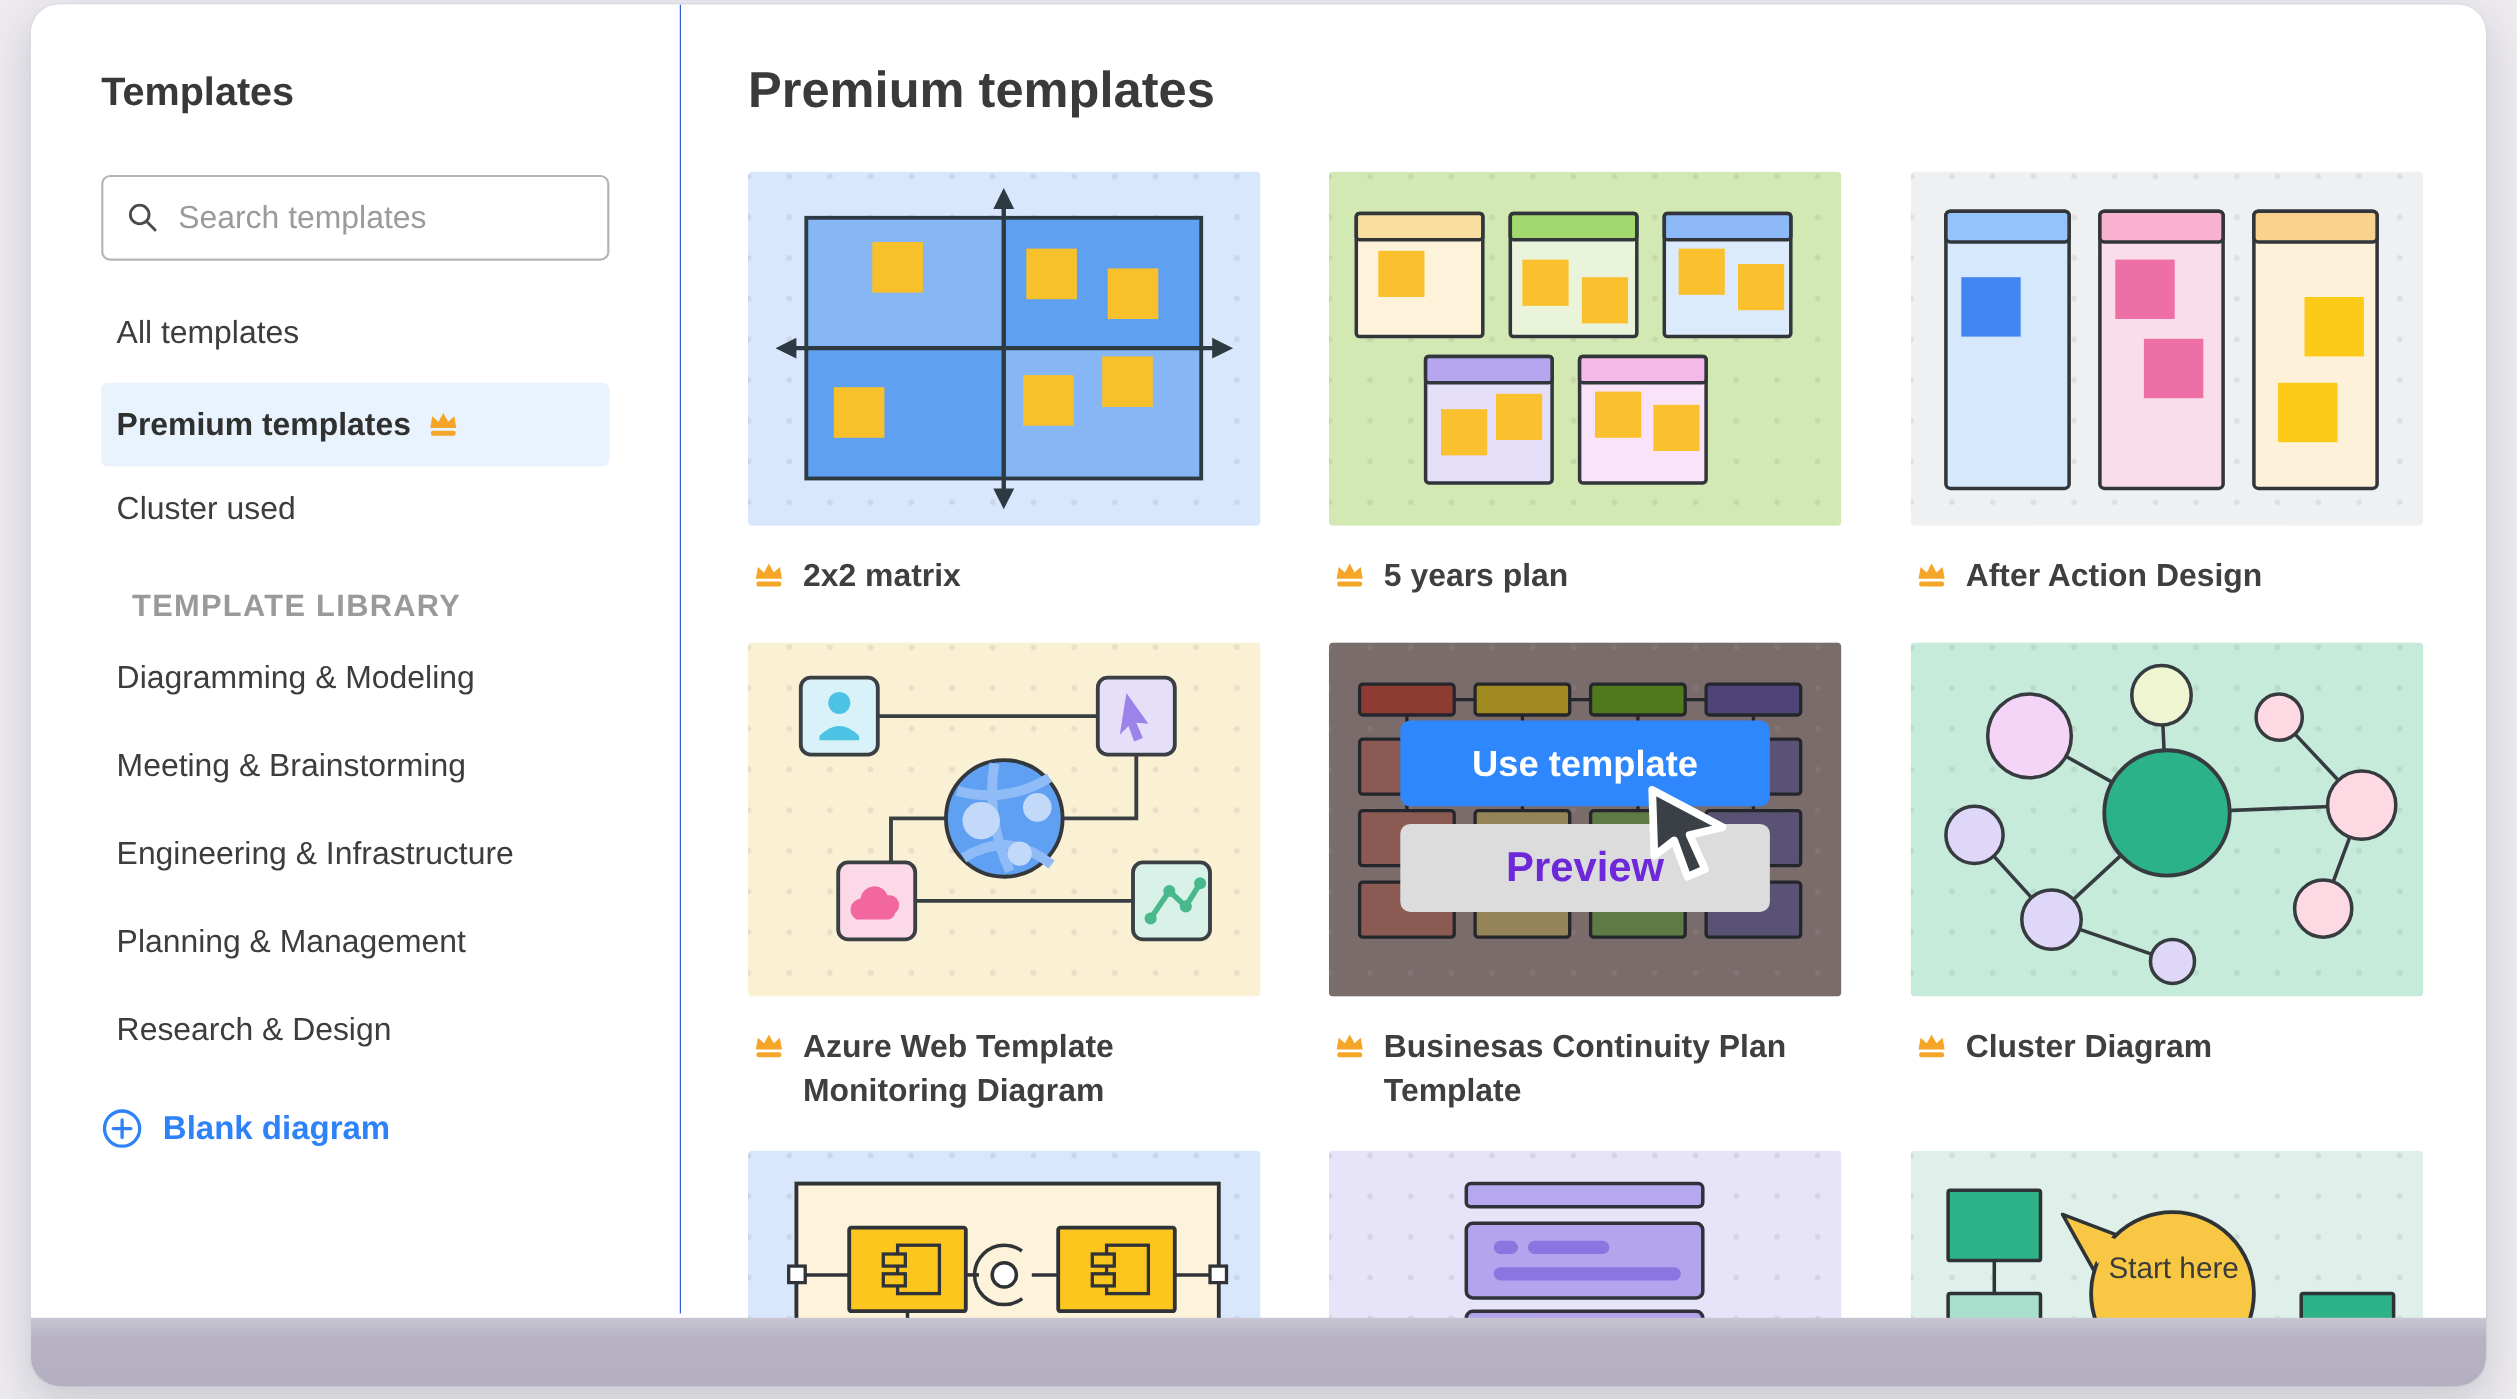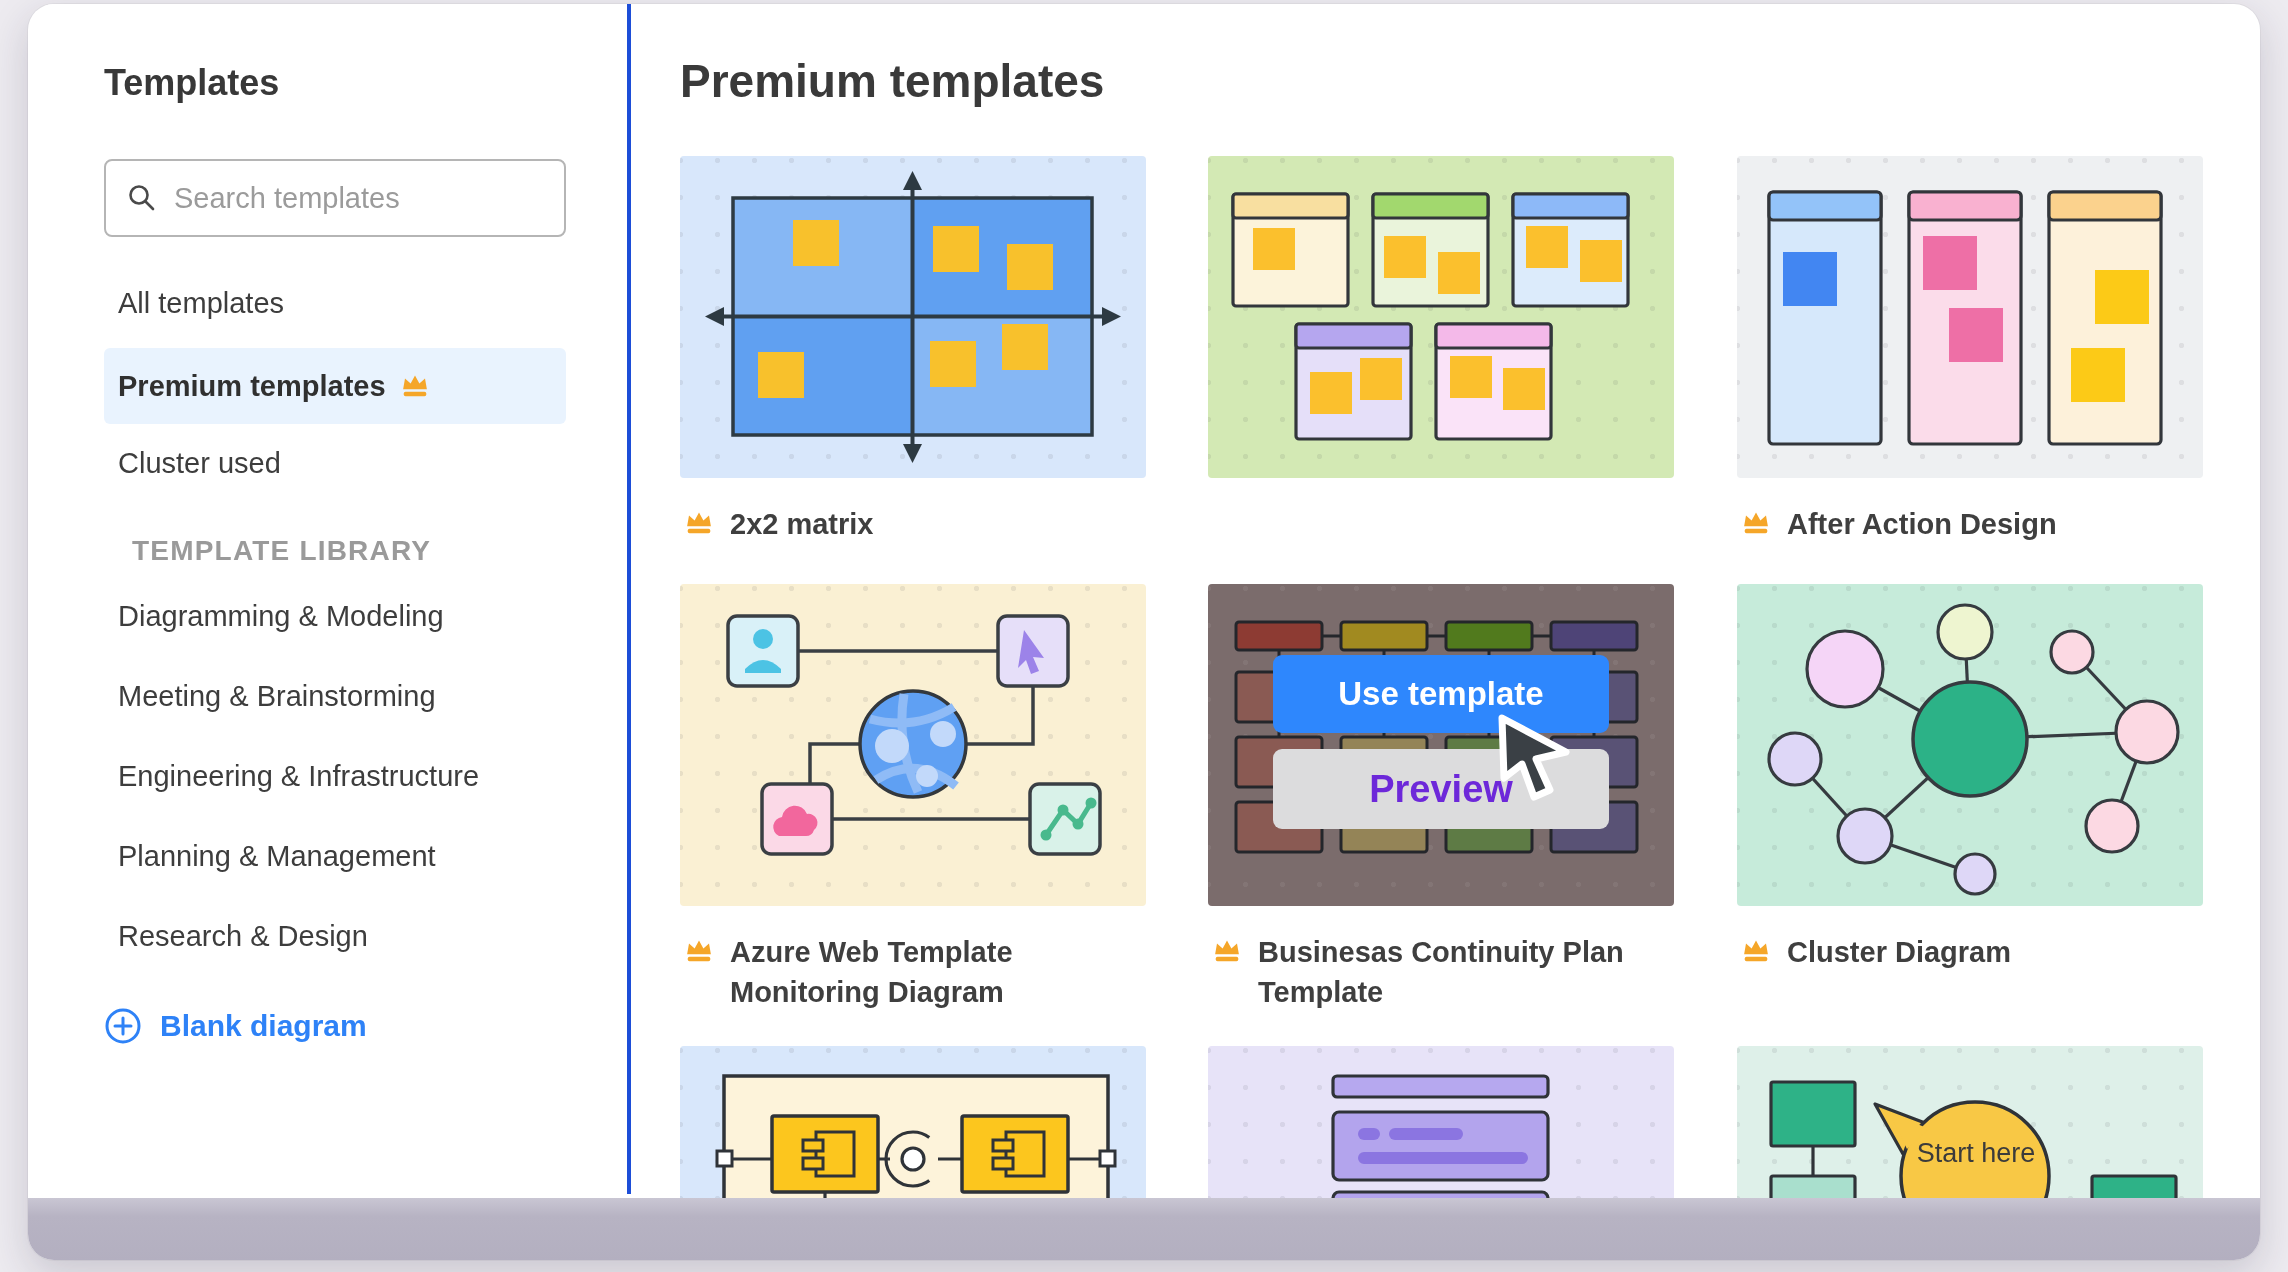--- a/index.html
+++ b/index.html
@@ -10,22 +10,22 @@
     position:relative;
     overflow:hidden;
   }
   .window {
     position:absolute; left:28px; top:4px; width:2232px; height:1256px;
     background:#ffffff; border-radius:26px; overflow:hidden;
     box-shadow:0 0 0 1px rgba(0,0,0,0.04), 0 14px 40px rgba(40,35,60,0.18);
   }
   
   .sidebar {
-    position:absolute; left:16px; top:0; width:587px; height:1190px;
-    border-right:4px solid #1d4ed8; background:#fff;
+    position:absolute; left:4px; top:0; width:587px; height:1190px;
+    border-right:1px solid #1d4ed8; background:#fff;
   }
   .sidebar-title { position:absolute; left:60px; top:58px; font-size:36px; font-weight:700; color:#383838; }
   .search-box {
     position:absolute; left:60px; top:155px; width:462px; height:78px;
     border:2px solid #b5b5b5; border-radius:8px; background:#fff;
     display:flex; align-items:center; padding:0 20px; gap:16px;
   }
   .search-box input {
     border:none; outline:none; font-size:29px; color:#3d3d3d; flex:1;
     font-family:"Liberation Sans", sans-serif; background:transparent;
@@ -198,20 +198,27 @@
           <rect x="230" y="96" width="42" height="42"></rect>
           <rect x="318" y="70" width="42" height="42"></rect>
           <rect x="372" y="84" width="42" height="42"></rect>
           <rect x="102" y="216" width="42" height="42"></rect>
           <rect x="152" y="202" width="42" height="42"></rect>
           <rect x="242" y="200" width="42" height="42"></rect>
           <rect x="295" y="212" width="42" height="42"></rect>
         </g>
       </svg>
     </div>
+    <div class="card-label">
+      <span class="crown"><svg width="30" height="30" viewBox="0 0 24 24">
+            <path d="M2.5 14.5 L4 6 L8.5 10 L12 3.5 L15.5 10 L20 6 L21.5 14.5 Z" fill="#f5a629"></path>
+            <rect x="3" y="16.5" width="18" height="3.6" rx="1.4" fill="#f5a629"></rect>
+          </svg></span>
+      <span class="ttl">5 years plan</span>
+    </div>
   </div>
 
   <div class="card" style="left:1709px; top:152px;">
     <div class="thumb bg-gray">
       <svg width="466" height="322" viewBox="0 0 466 322">
         <g stroke="#32363b" stroke-width="3.2">
           <rect x="32" y="36" width="112" height="252" rx="4" fill="#d6e8fb"></rect>
           <rect x="32" y="36" width="112" height="28" rx="4" fill="#93c3f9"></rect>
           <rect x="172" y="36" width="112" height="252" rx="4" fill="#fbdcea"></rect>
           <rect x="172" y="36" width="112" height="28" rx="4" fill="#f9b1d0"></rect>

